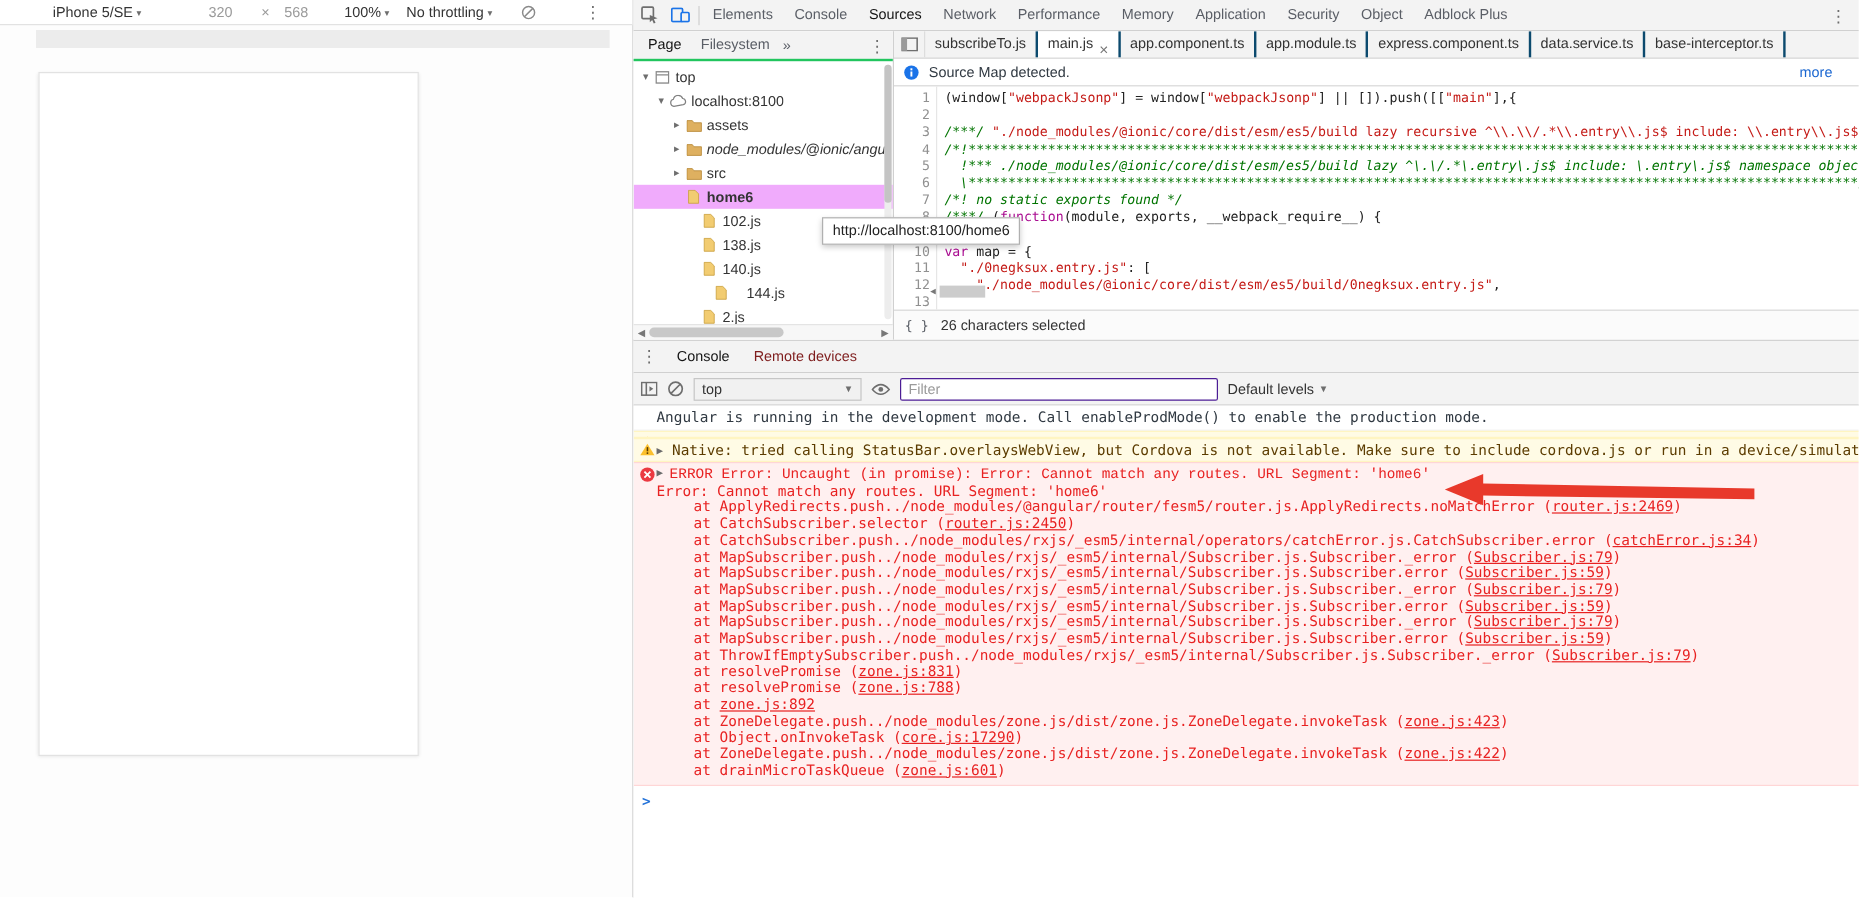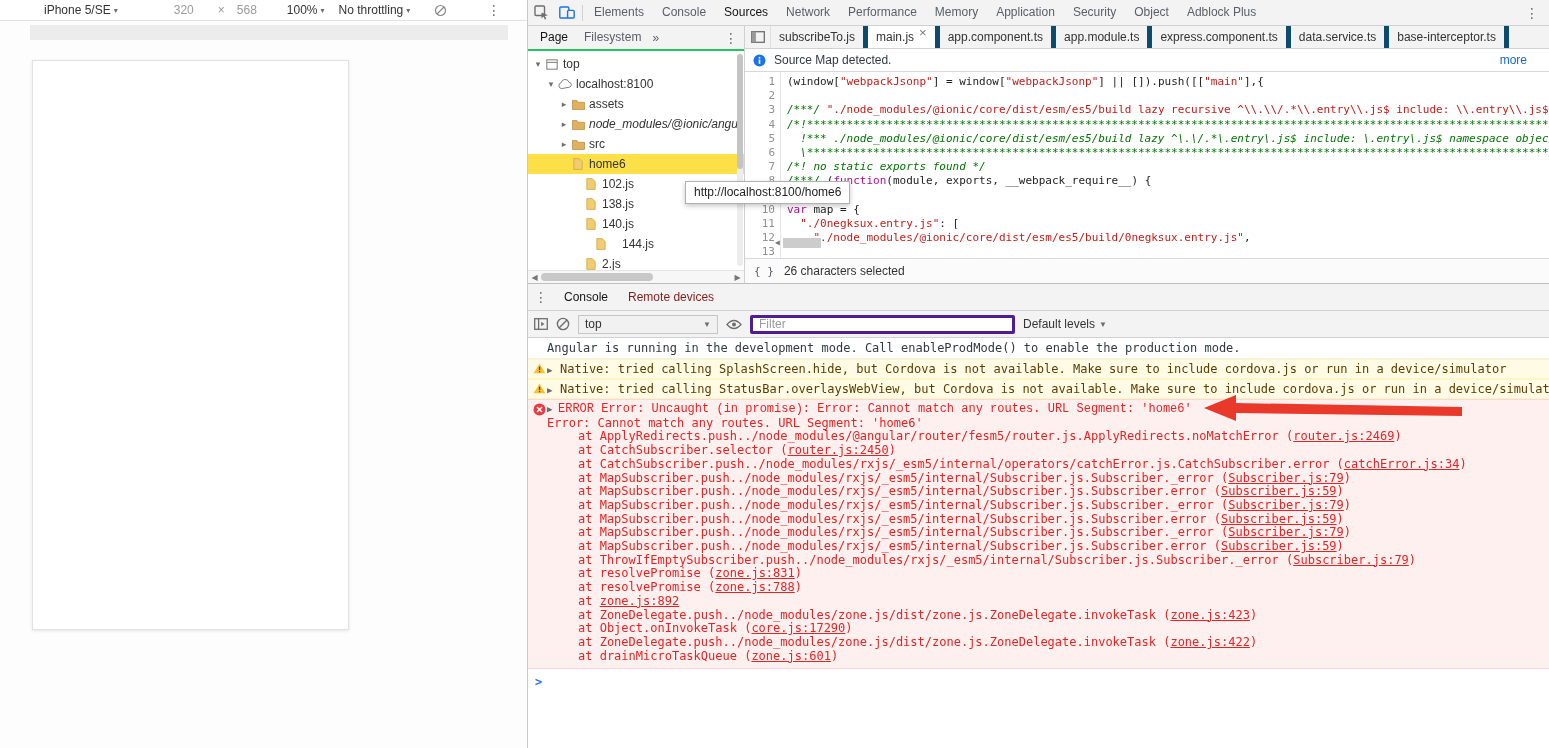--- a/index.html
+++ b/index.html
@@ -28,36 +28,36 @@
   
   .sources{flex:0 0 258px;display:flex;border-bottom:1px solid #bdbdbd;min-height:0;}
   .navigator{flex:0 0 217px;border-right:1px solid #d0d0d0;display:flex;flex-direction:column;min-width:0;background:#fff;}
   .nav-tabs{flex:0 0 23px;background:#f3f3f3;border-bottom:2px solid #22c55e;display:flex;align-items:center;padding-left:4px;}
   .nav-tab{padding:0 8px;line-height:23px;color:#5a5e66;cursor:pointer;}
   .nav-tab.active{color:#141414;}
   .nav-overflow{color:#5a5e66;padding:0 3px;cursor:pointer;}
   .nav-menu{margin-left:auto;margin-right:6px;}
   .tree{flex:1;position:relative;overflow:hidden;padding-top:3px;}
   .tree-row{height:20px;display:flex;align-items:center;white-space:nowrap;cursor:pointer;}
-  .tree-row.selected{background:#fde047;}
+  .tree-row.selected{background:#f0abfc;font-weight:bold;}
   .tree-arrow{flex:0 0 12px;font-size:9px;color:#6e6e6e;text-align:center;}
   .tree-icon{flex:0 0 16px;display:flex;justify-content:center;align-items:center;}
   .tree-label{margin-left:3px;color:#333;overflow:hidden;}
   .tree-label.italic{font-style:italic;}
   .vscroll{position:absolute;right:1px;top:3px;width:6px;height:212px;background:#ededed;border-radius:3px;}
   .vscroll-thumb{position:absolute;left:0;top:0;width:6px;height:115px;background:#c4c4c4;border-radius:3px;}
   .tree-hscroll{flex:0 0 13px;background:#f7f7f7;border-top:1px solid #e4e4e4;display:flex;align-items:center;font-size:8px;color:#777;}
   .hs-arrow{width:13px;text-align:center;cursor:pointer;}
   .hs-thumb{height:8px;width:112px;background:#c8c8c8;border-radius:4px;cursor:pointer;}
   .hs-spacer{flex:1;}
 
   .editor-col{flex:1;display:flex;flex-direction:column;min-width:0;}
   .editor-tabs{flex:0 0 23px;background:#f3f3f3;border-bottom:1px solid #d0d0d0;display:flex;align-items:stretch;overflow:hidden;}
   .nav-toggle{width:26px;display:flex;align-items:center;justify-content:center;border-right:1px solid #ddd;cursor:pointer;}
-  .ed-tab{padding:0 8px;line-height:23px;border-right:5px solid #0c4a6e;color:#333;white-space:nowrap;display:flex;align-items:flex-start;gap:5px;cursor:pointer;}
+  .ed-tab{padding:0 8px;line-height:23px;border-right:2px solid #0c4a6e;color:#333;white-space:nowrap;display:flex;align-items:flex-end;gap:5px;cursor:pointer;}
   .ed-tab.active{background:#fff;}
   .tab-close{color:#777;font-size:13px;line-height:1;cursor:pointer;}
   .infobar{flex:0 0 23px;background:#fff;border-bottom:1px solid #d8d8d8;display:flex;align-items:center;padding:0 8px;gap:8px;}
   .infobar-link{margin-left:auto;margin-right:14px;color:#1a66d0;cursor:pointer;}
   .code-area{flex:1;display:flex;min-height:0;position:relative;font-family:"DejaVu Sans Mono","Liberation Mono",monospace;font-size:11px;line-height:14.2px;}
   .gutter{flex:0 0 36px;border-right:1px solid #e6e6e6;color:#909090;text-align:right;padding:3px 5px 0 0;}
   .gutter div{height:14.2px;}
   .code{flex:1;overflow:hidden;white-space:pre;padding:3px 0 0 6px;color:#222;}
   .code-line{height:14.2px;white-space:pre;}
   .tok-plain{color:#222;}
@@ -71,21 +71,21 @@
 
   
   .drawer{flex:1;display:flex;flex-direction:column;min-height:0;}
   .drawer-tabs{flex:0 0 26px;background:#f3f3f3;border-bottom:1px solid #d0d0d0;display:flex;align-items:center;}
   .drawer-menu{width:26px;text-align:center;}
   .drawer-tab{padding:0 10px;line-height:26px;color:#7f1d1d;cursor:pointer;}
   .drawer-tab.active{color:#141414;}
   .console-toolbar{flex:0 0 27px;background:#f3f3f3;border-bottom:1px solid #d0d0d0;display:flex;align-items:center;padding:0 6px;gap:8px;}
   .ctx-select{width:140px;height:19px;border:1px solid #c6c6c6;background:#f1f1f1;display:flex;align-items:center;padding:0 6px;color:#333;cursor:pointer;}
   .ctx-caret{margin-left:auto;font-size:8px;color:#6e6e6e;}
-  .filter-input{width:265px;height:19px;border:3px solid #4c1d95;border-radius:2px;background:#fff;padding:0 6px;font:12px "Liberation Sans",sans-serif;color:#333;}
+  .filter-input{width:265px;height:19px;border:1px solid #4c1d95;border-radius:2px;background:#fff;padding:0 6px;font:12px "Liberation Sans",sans-serif;color:#333;}
   .filter-input::placeholder{color:#9a9a9a;}
   .levels{display:flex;align-items:center;gap:4px;color:#333;cursor:pointer;}
   .messages{flex:1;background:#fff;font-family:"DejaVu Sans Mono","Liberation Mono",monospace;font-size:12px;overflow:hidden;}
   .msg{border-bottom:1px solid #f0f0f0;padding:3px 8px 3px 19px;color:#303942;line-height:14px;}
   .msg-warn{position:relative;background:#fffbe5;border-top:1px solid #fff5c2;border-bottom:1px solid #fff5c2;color:#5c3c00;padding:2px 8px 2px 32px;line-height:14px;white-space:nowrap;overflow:hidden;}
   .msg-err{position:relative;background:#fff0f0;border-top:1px solid #ffd6d6;border-bottom:1px solid #ffd6d6;color:#e82222;padding:3px 8px 5px 19px;line-height:13.7px;}
   .m-icon{position:absolute;left:5px;top:3px;}
   .m-caret{position:absolute;left:19px;top:3px;font-size:9px;color:#6b6b6b;}
   .err-head{padding-left:11px;white-space:nowrap;font-family:Liberation Mono, monospace;}
   .err-sub{white-space:nowrap;}
@@ -396,21 +396,21 @@
         <span class="ctx-caret">▼</span>
       </div>
     </div>
     <div class="messages">
       <div class="msg">Angular is running in the development mode. Call enableProdMode() to enable the production mode.</div>
       <div>
           <div class="msg-warn"><span class="m-icon"><svg width="13" height="11" viewBox="0 0 13 11">
                 <path d="M6.5 0.7 L12.4 10.3 H0.6 Z" fill="#fbc02d"></path>
                 <rect x="5.9" y="3.6" width="1.3" height="3.5" fill="#5c3c00"></rect>
                 <rect x="5.9" y="7.9" width="1.3" height="1.4" fill="#5c3c00"></rect>
-              </svg></span><span class="m-caret">▶</span><span>Native: tried calling SplashScreen.hide, but Cordova is not available. Make sure to include cordova.js or run in a device/simulator</span></div>
+              </svg></span><span class="m-caret">▶</span></div>
           <div class="msg-warn"><span class="m-icon"><svg width="13" height="11" viewBox="0 0 13 11">
                 <path d="M6.5 0.7 L12.4 10.3 H0.6 Z" fill="#fbc02d"></path>
                 <rect x="5.9" y="3.6" width="1.3" height="3.5" fill="#5c3c00"></rect>
                 <rect x="5.9" y="7.9" width="1.3" height="1.4" fill="#5c3c00"></rect>
               </svg></span><span class="m-caret">▶</span><span>Native: tried calling StatusBar.overlaysWebView, but Cordova is not available. Make sure to include cordova.js or run in a device/simulator</span></div>
         </div>
       <div class="msg-err">
         <span class="m-icon">
           <svg width="13" height="13" viewBox="0 0 13 13">
               <circle cx="6.5" cy="6.5" r="6" fill="#eb3941"></circle>

